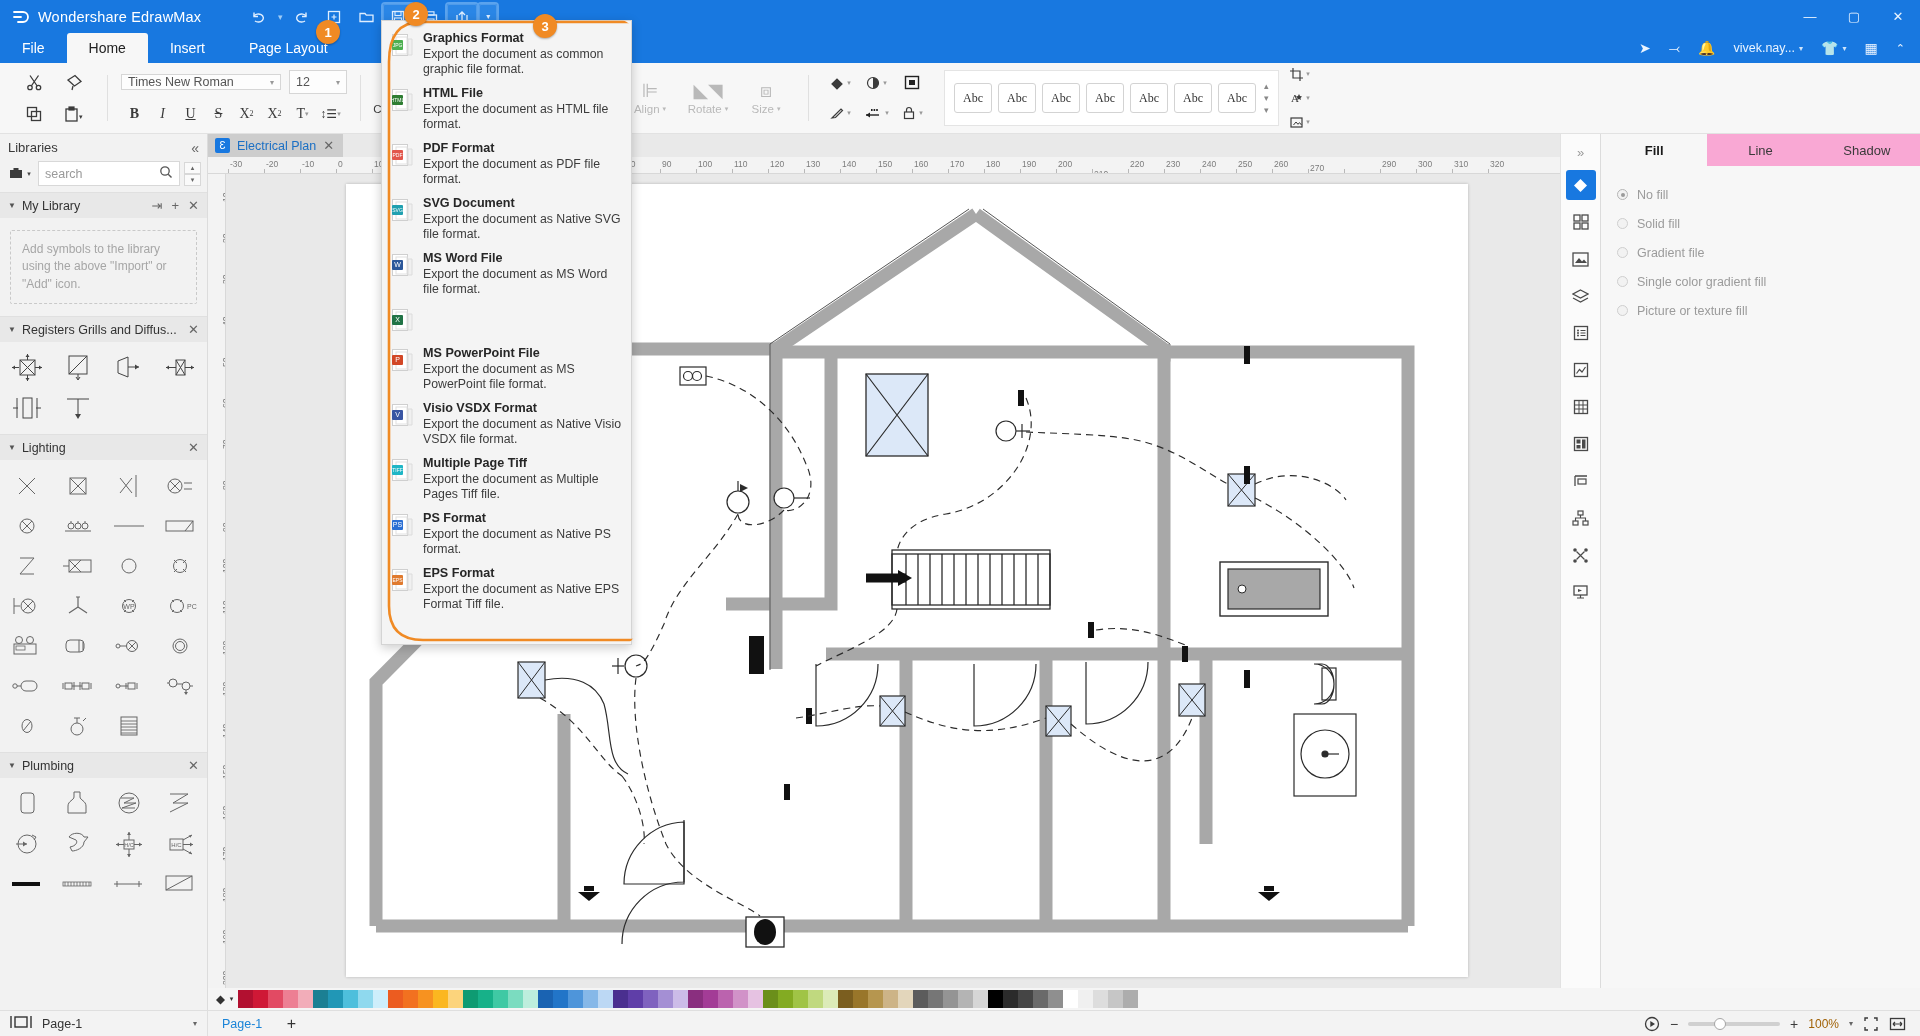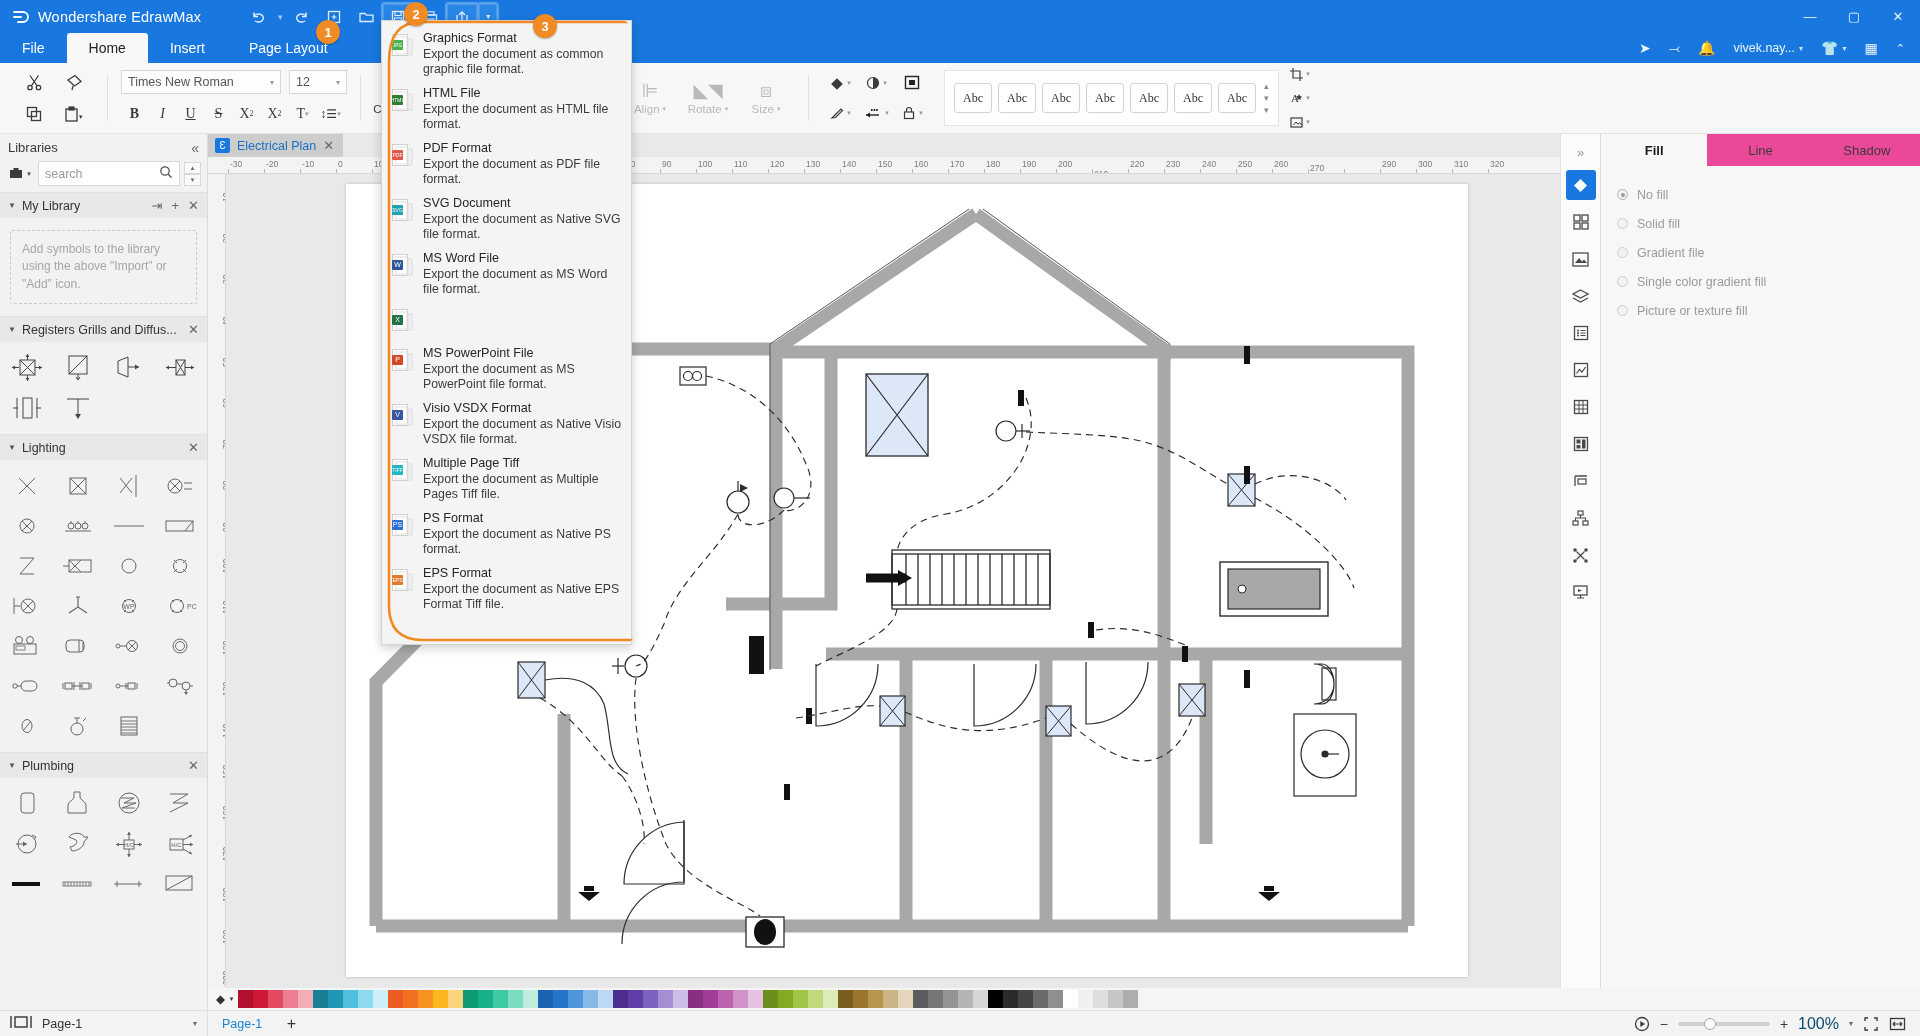--- a/index.html
+++ b/index.html
@@ -67,21 +67,21 @@
     background: #f7f7f7; border-bottom: 1px solid #e2e2e2;
     display: flex; align-items: center;
   }
   .rgroup { display: flex; align-items: center; height: 71px; padding: 0 6px; }
   .vsep { width: 1px; height: 46px; background: #e0e0e0; margin: 0 7px; }
 
   .clipboard { display: grid; grid-template-columns: 40px 40px; grid-template-rows: 32px 32px; align-items:center; justify-items:center; margin-left: 8px;}
   .ic { color: #3b3b3b; display:flex; align-items:center; justify-content:center; }
 
   .fontbox {
-    width: 160px; height: 24px; border: 1px solid #d6d6d6; background: #fdfdfd;
+    width: 160px; height: 16px; border: 1px solid #d6d6d6; background: #fdfdfd;
     display: flex; align-items: center; padding: 0 6px; font-size: 12.5px; color: #555;
     justify-content: space-between;
   }
   .sizebox {
     width: 58px; height: 24px; border: 1px solid #d6d6d6; background: #fdfdfd;
     display: flex; align-items: center; padding: 0 6px; font-size: 12.5px; color: #555;
     justify-content: space-between; margin-left: 8px;
   }
   .fontrow2 { display: flex; align-items: center; gap: 1px; margin-top: 7px; }
   .fbtn {
@@ -208,21 +208,21 @@
   }
 
   
   .rightpanel {
     position: absolute; top: 134px; right: 0; width: 320px; height: 880px;
     background: #f7f7f7; border-left: 1px solid #dcdcdc;
   }
   .rp-tabs { display: flex; height: 32px; }
   .rp-tab {
     flex: 1; display: flex; align-items: center; justify-content: center;
-    font-size: 13px; color: #3a3a3a; background: #ec4899;
+    font-size: 13px; color: #3a3a3a; background: #f9a8d4;
   }
   .rp-tab.active { background: #f7f7f7; color: #1a1a1a; font-weight: bold; }
   .rp-body { padding: 14px 16px; }
   .radio-row { display: flex; align-items: center; gap: 9px; height: 29px; font-size: 12.5px; color: #9b9b9b; }
   .radio {
     width: 11px; height: 11px; border-radius: 50%; border: 1px solid #cfcfcf; background: #f2f2f2;
     display:flex; align-items:center; justify-content:center;
   }
   .radio.on { border-color: #b5b5b5; }
   .radio.on::after { content:''; width:4px; height:4px; border-radius:50%; background:#9b9b9b; }
@@ -263,34 +263,34 @@
     font-size: 12.5px; color: #1a84d8;
   }
   .sb-addpage { width: 30px; display:flex; align-items:center; justify-content:center; font-size:16px; color:#333; }
   .sb-right { margin-left: auto; display: flex; align-items: center; gap: 10px; padding-right: 14px; }
   .zoomslider { width: 92px; height: 4px; background: #d0d0d0; border-radius: 2px; position: relative; }
   .zoomslider .knob {
     position: absolute; left: 26px; top: -4px; width: 12px; height: 12px; border-radius: 50%;
     background: #fff; border: 1px solid #a5a5a5;
   }
   .sb-ic { color: #3a3a3a; font-size: 14px; display:flex; align-items:center; }
-  .sb-txt { font-size: 16px; color: #0c4a6e; }
+  .sb-txt { font-size: 12px; color: #a16207; }
 
   
   .exportmenu {
     position: absolute; left: 381px; top: 20px; width: 251px; height: 625px;
     background: #f4f4f4; border: 1px solid #d4d4d4;
     box-shadow: 0 3px 10px rgba(0,0,0,.2); z-index: 60;
     padding: 6px 0 6px 0;
   }
   .exportmenu .inner { height: 100%; overflow: hidden; }
   .exp-item { display: flex; gap: 8px; padding: 3px 10px 5px 10px; }
   .exp-ico { width: 23px; flex: 0 0 23px; padding-top: 4px; }
   .exp-txt { flex: 1; }
-  .exp-title { font-size: 12.6px; font-weight: normal; color: #262626; line-height: 16px; }
+  .exp-title { font-size: 12.6px; font-weight: bold; color: #262626; line-height: 16px; }
   .exp-desc { font-size: 12.3px; color: #3c3c3c; line-height: 15px; margin-top: 1px; }
 
   
   .callout {
     position: absolute; width: 24px; height: 24px; border-radius: 50%;
     background: #f08a24; color: #fff; font-size: 13px; font-weight: bold;
     display: flex; align-items: center; justify-content: center; z-index: 80;
     box-shadow: 0 1px 2px rgba(0,0,0,.3);
   }
   .hl-round {

